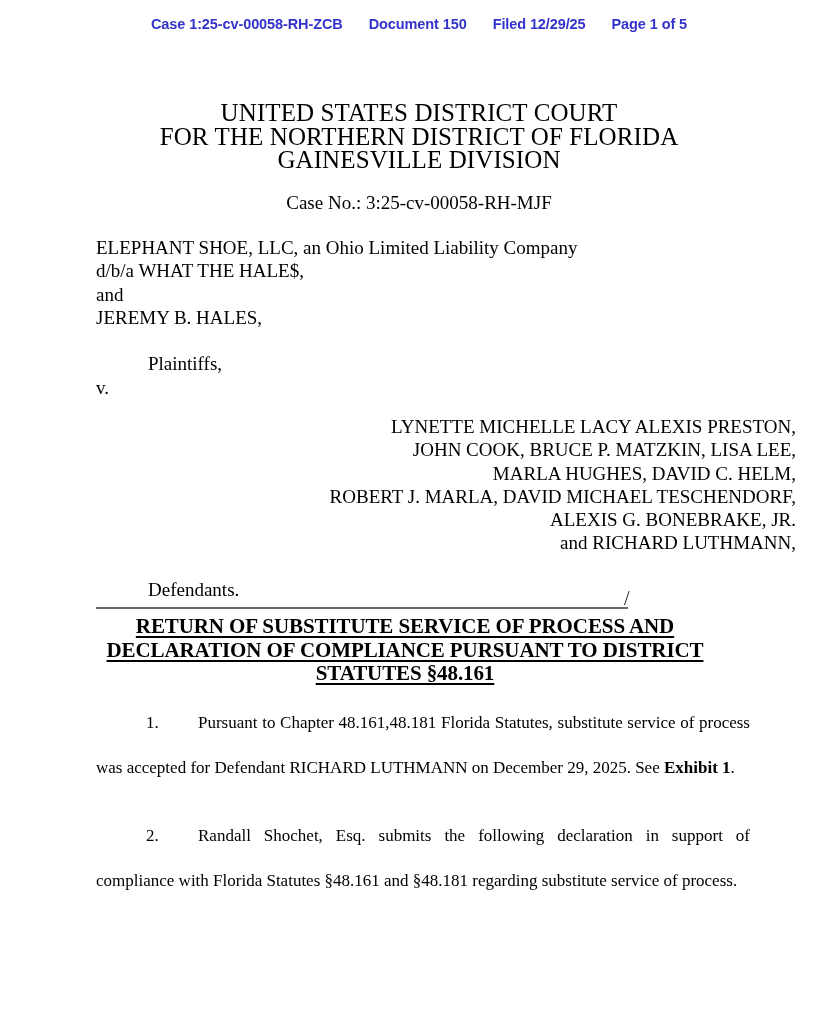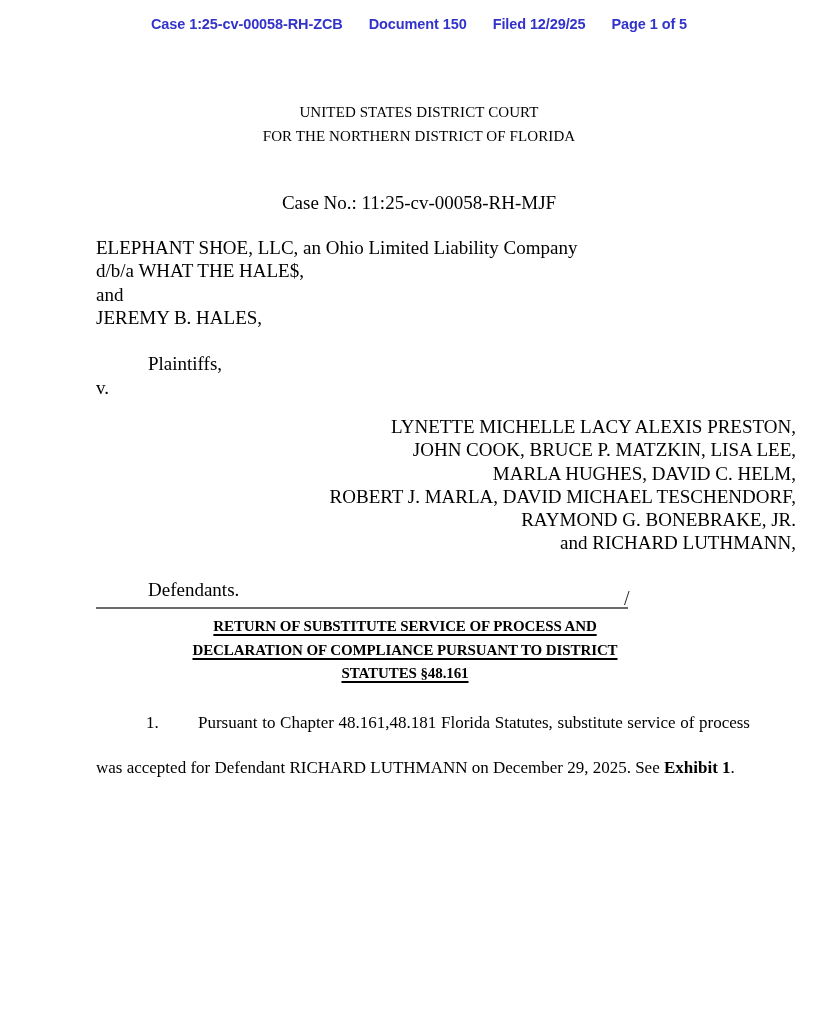--- a/index.html
+++ b/index.html
@@ -43,21 +43,21 @@
     width: 838px;
     height: 1024px;
   }
 
   .court-block {
     position: absolute;
     top: 101px;
     left: 0;
     width: 838px;
     text-align: center;
-    font-size: 15px;
+    font-size: 25px;
     line-height: 23.5px;
     letter-spacing: 0.1px;
   }
   .court-block .ln { display: block; white-space: nowrap; }
 
   .case-no {
     position: absolute;
     top: 191px;
     left: 0;
     width: 838px;
@@ -121,21 +121,21 @@
     line-height: 20px;
     color: #222;
   }
 
   .doc-title {
     position: absolute;
     top: 615px;
     left: 0;
     width: 810px;
     text-align: center;
-    font-size: 15px;
+    font-size: 21px;
     font-weight: bold;
     line-height: 23.5px;
     letter-spacing: -0.1px;
   }
   .doc-title .ln {
     display: inline-block;
     text-decoration: underline;
     text-underline-offset: 2.5px;
     text-decoration-thickness: 1.6px;
     white-space: nowrap;
@@ -170,54 +170,56 @@
     <span class="seg">Document 150</span>
     <span class="gap"></span>
     <span class="seg">Filed 12/29/25</span>
     <span class="gap"></span>
     <span class="seg">Page 1 of 5</span>
   </div>
 
   <div class="court-block">
     <span class="ln">UNITED STATES DISTRICT COURT</span>
     <span class="ln">FOR THE NORTHERN DISTRICT OF FLORIDA</span>
-  </div>
-
-  <div class="case-no">Case No.: 11:25-cv-00058-RH-MJF</div>
+    <span class="ln">GAINESVILLE DIVISION</span>
+  </div>
+
+  <div class="case-no">Case No.: 3:25-cv-00058-RH-MJF</div>
 
   <div class="caption">
     <span class="ln">ELEPHANT SHOE, LLC, an Ohio Limited Liability Company</span>
     <span class="ln">d/b/a WHAT THE HALE$,</span>
     <span class="ln">and</span>
     <span class="ln">JEREMY B. HALES,</span>
     <span class="spacer-line"></span>
     <span class="party-role">Plaintiffs,</span>
     <span class="ln">v.</span>
   </div>
 
   <div class="defendants-block">
     <span class="ln">LYNETTE MICHELLE LACY ALEXIS PRESTON,</span>
     <span class="ln">JOHN COOK, BRUCE P. MATZKIN, LISA LEE,</span>
     <span class="ln">MARLA HUGHES, DAVID C. HELM,</span>
     <span class="ln">ROBERT J. MARLA, DAVID MICHAEL TESCHENDORF,</span>
-    <span class="ln">RAYMOND G. BONEBRAKE, JR.</span>
+    <span class="ln">ALEXIS G. BONEBRAKE, JR.</span>
     <span class="ln">and RICHARD LUTHMANN,</span>
     <span class="spacer-line"></span>
     <span class="party-role">Defendants.</span>
   </div>
 
   <div class="caption-rule-wrap">
     <div class="caption-rule"></div>
     <span class="caption-slash">/</span>
   </div>
 
   <div class="doc-title">
     <span class="tl-row"><span class="ln">RETURN OF SUBSTITUTE SERVICE OF PROCESS AND</span></span>
     <span class="tl-row"><span class="ln">DECLARATION OF COMPLIANCE PURSUANT TO DISTRICT</span></span>
     <span class="tl-row"><span class="ln">STATUTES §48.161</span></span>
   </div>
 
   <div class="body-text">
     <p class="para"><span class="num-indent"></span><span class="num">1.</span><span>Pursuant to Chapter 48.161,48.181 Florida Statutes, substitute service of process was accepted for Defendant RICHARD LUTHMANN on December 29, 2025. See </span><b>Exhibit 1</b><span>.</span></p>
 
+    <p class="para"><span class="num-indent"></span><span class="num">2.</span><span>Randall Shochet, Esq. submits the following declaration in support of compliance with Florida Statutes §48.161 and §48.181 regarding substitute service of process.</span></p>
   </div>
 
 </div>
 
 </body></html>

